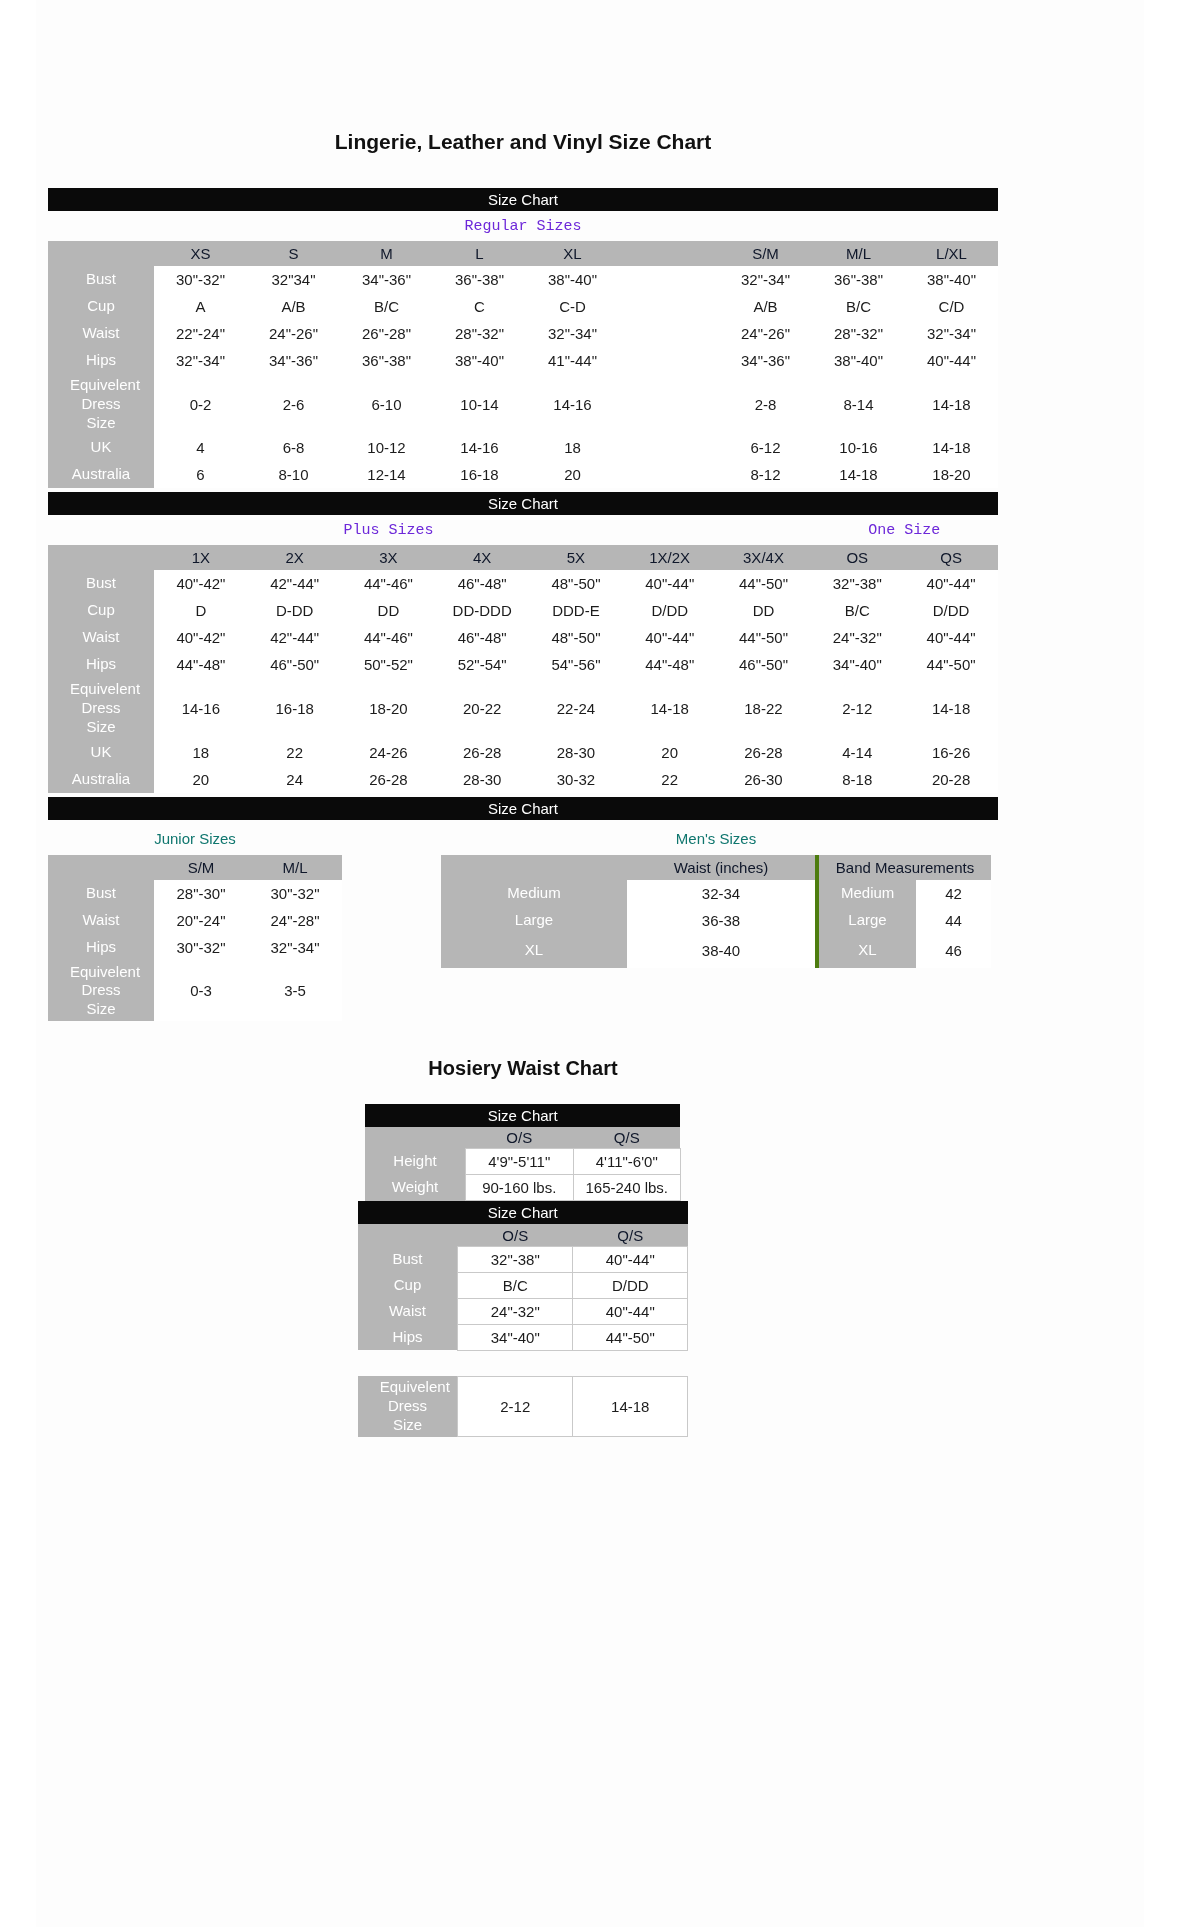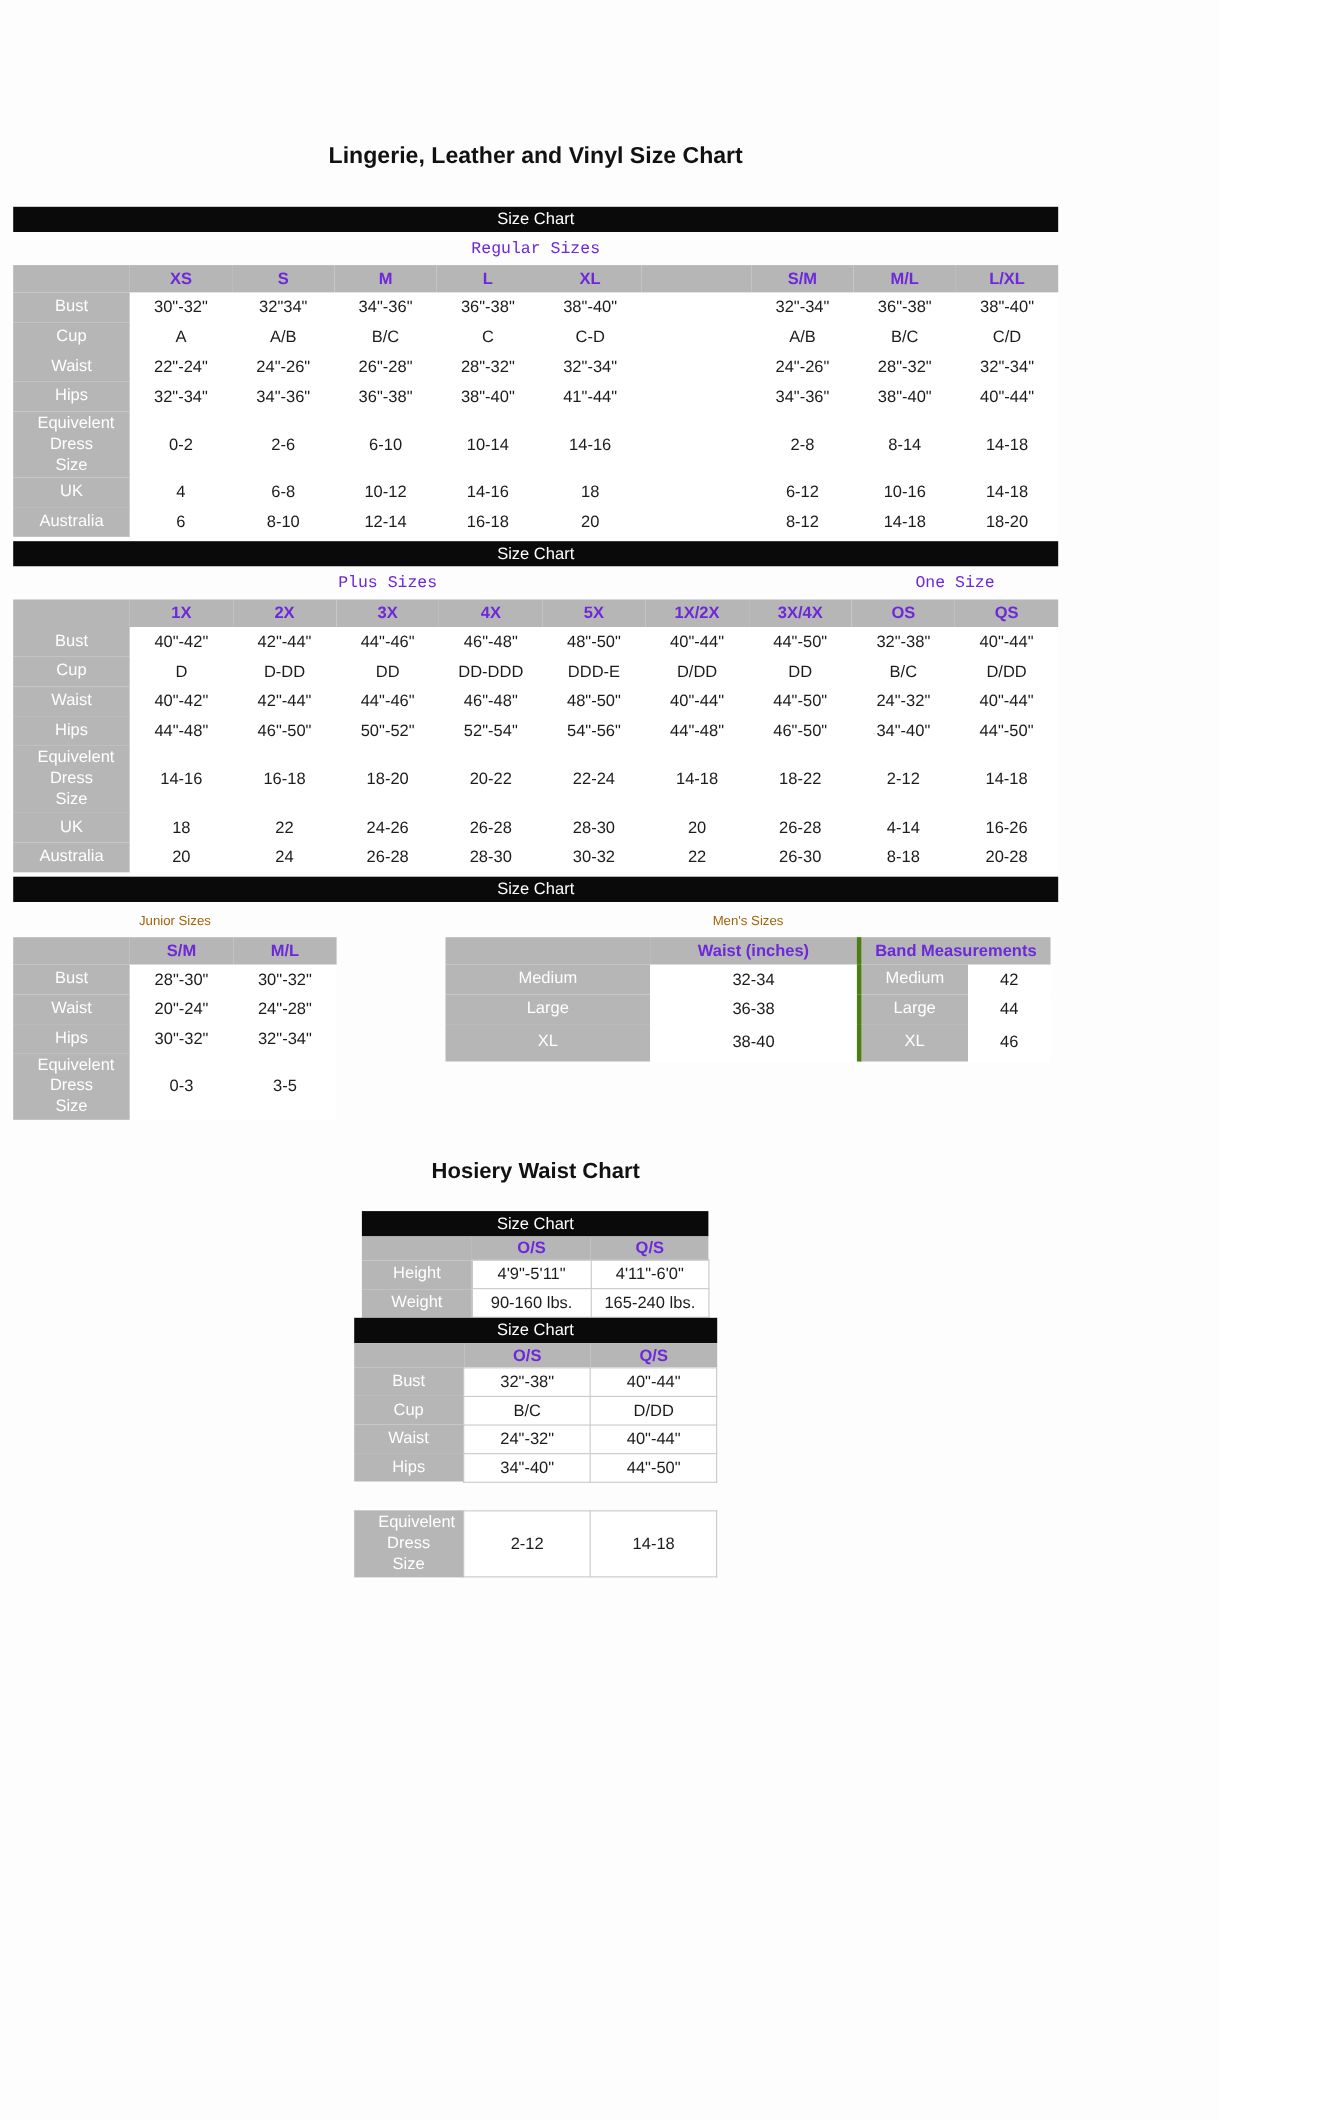--- a/index.html
+++ b/index.html
@@ -1,41 +1,41 @@
 <!DOCTYPE html>
 <html><head>
 <meta charset="utf-8">
 <style>
   * { box-sizing: border-box; }
   html,body { margin:0; padding:0; background:#ffffff; }
   body { font-family:"Liberation Sans", sans-serif; color:#1c1c1c; }
-  .page { width:1108px; height:1927px; background:#fdfdfd; overflow:hidden; }
+  .page { width:1108px; height:1927px; background:#fdfdfd; overflow:hidden;margin-left:36px; }
   .content { width:950px; margin-left:12px; padding-top:130px; }
 
   h1.main-title { font-size:21px; font-weight:bold; text-align:center; margin:0 0 34px 0; color:#111; }
   h2.sub-title { font-size:20px; font-weight:bold; text-align:center; color:#111; }
   .hosiery-title { margin:36px 0 24px 0; }
   .vivace-title { margin:38px 0 24px 0; }
 
   .bigbar { height:23px; line-height:23px; background:#0a0a0a; color:#ffffff;
             text-align:center; font-size:15px; }
   .mt4 { margin-top:4px; }
 
   table { border-collapse:collapse; table-layout:fixed; font-size:15px; }
   table.big { width:100%; }
   .section-row td { background:#fdfdfd; text-align:center; height:30px; vertical-align:middle; color:#6d28d9;font-family:Liberation Mono, monospace; }
-  .colhead th, .colhead td { background:#b6b6b6; color:#6d28d9; font-weight:bold;
+  .colhead th, .colhead td { background:#b6b6b6; color:#0f172a; font-weight:normal;
                              text-align:center; height:25px; padding:1px 2px; }
   th.rowlabel { background:#b6b6b6; color:#ffffff; font-weight:normal; text-align:center;
                 padding:2px 22px; line-height:1.25; vertical-align:middle; }
   td.val { background:#ffffff; text-align:center; height:27px; vertical-align:middle; padding:1px 2px; }
   tr.bar td { background:#0a0a0a; color:#ffffff; text-align:center; height:23px; padding:0; font-size:15px; }
 
   .duo { display:flex; align-items:flex-start; margin-top:3px; }
-  .duo-title { text-align:center; font-size:12px; margin:7px 0 8px 0; color:#a16207; }
+  .duo-title { text-align:center; font-size:15px; margin:7px 0 8px 0; color:#0f766e; }
   .junior-block { width:294px; }
   .mens-block { width:550px; margin-left:99px; }
   .band-l { border-left:4px solid #4d7c0f; }
   tr.tall td, tr.tall th { height:34px; }
 
   table.small { margin:0 auto; }
   td.sval { background:#ffffff; border:1px solid #c9c9c9; text-align:center;
             height:26px; vertical-align:middle; padding:1px 3px; }
   .small .colhead th, .small .colhead td { height:22px; }
   tr.gap-row td { background:#fdfdfd; height:26px; border:none; }

